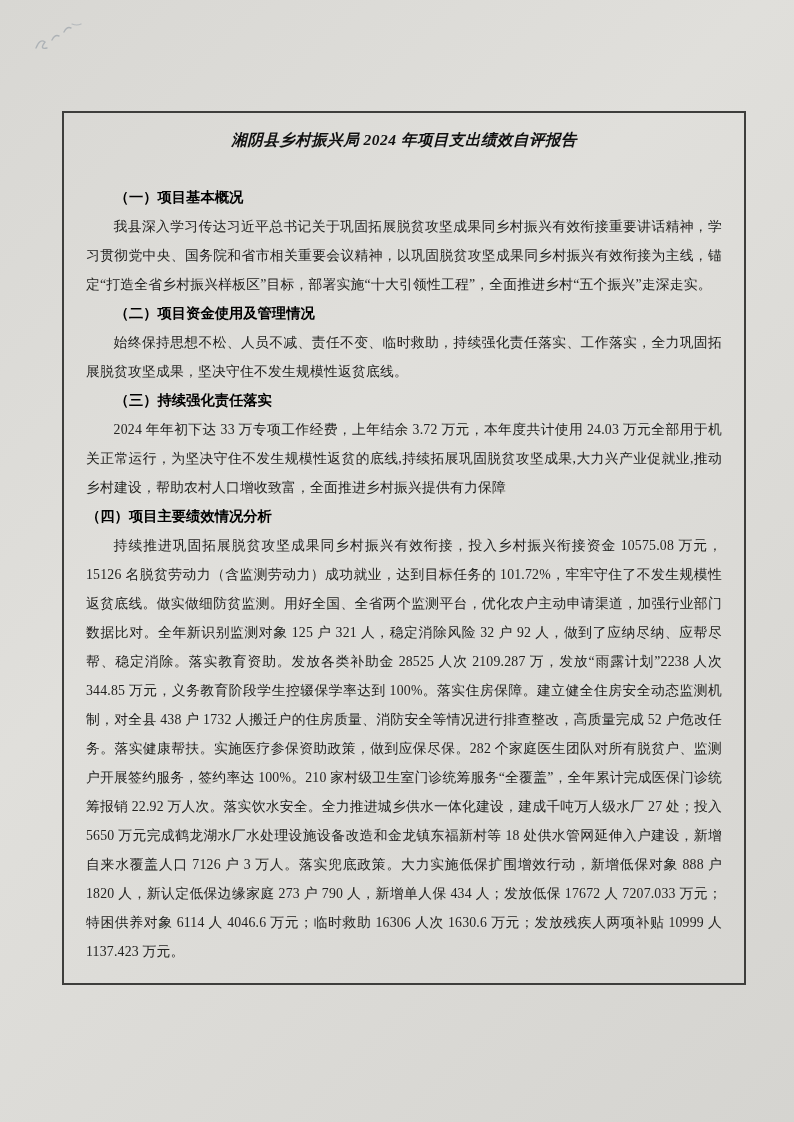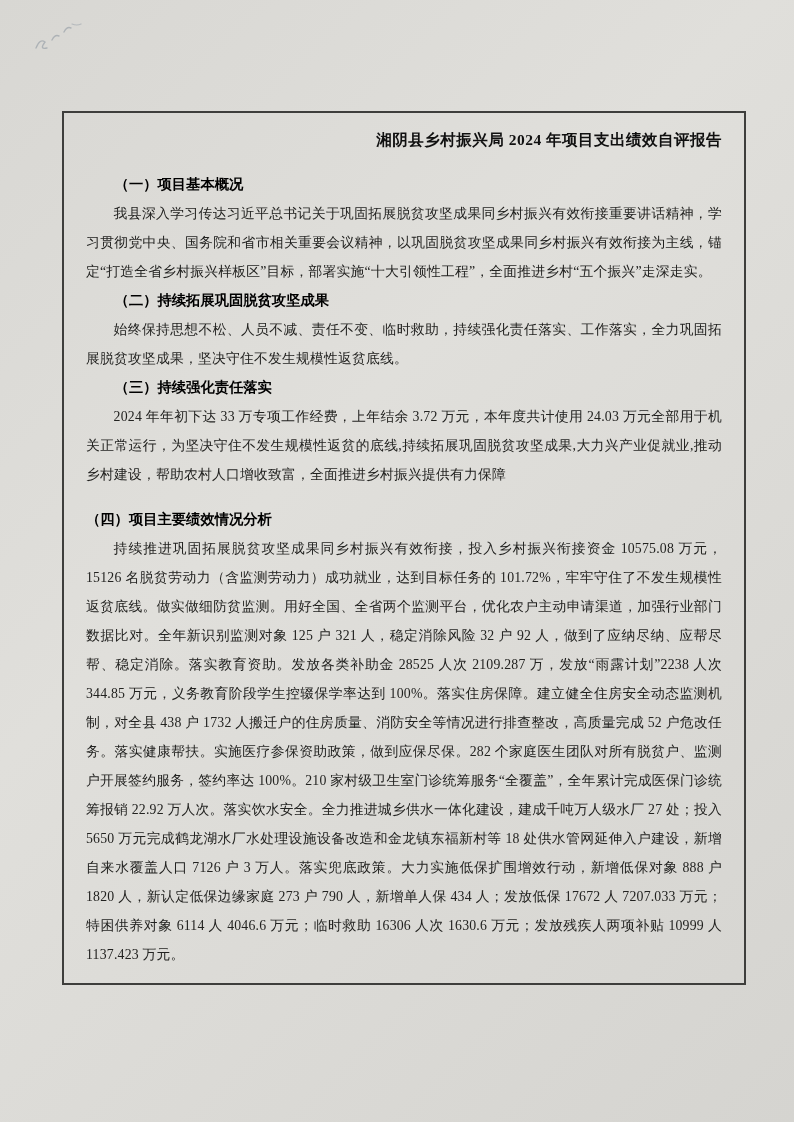--- a/index.html
+++ b/index.html
@@ -19,38 +19,39 @@
   }
   .border-box {
     position: absolute;
     left: 62px; top: 111px;
     width: 684px; height: 874px;
     border: 2px solid #3e3e3c;
     padding: 12px 22px 0 22px;
     overflow: hidden;
   }
   .doc-title {
-    text-align: right;
+    text-align: center;
     font-size: 15.5px;
     font-weight: bold;
     line-height: 29px;
     letter-spacing: 0.5px;
     color: #101010;
-    margin-bottom: 16px;
+    margin-bottom: 29px;
+    font-style: italic;
   }
   .sec-heading {
     font-size: 14.3px;
     font-weight: bold;
     line-height: 29px;
     text-indent: 2em;
     color: #000000;
   }
   .sec-heading.flush {
     text-indent: 0;
-    margin-top: 16px;
+    margin-top: 0;
   }
   .para {
     font-size: 13.8px;
     line-height: 29px;
     text-indent: 2em;
     text-align: justify;
     letter-spacing: 0.2px;
     color: #222220;
   }
 </style>
@@ -65,21 +66,21 @@
 <div class="border-box">
 
   <h1 class="doc-title">湘阴县乡村振兴局 2024 年项目支出绩效自评报告</h1>
 
   <section>
     <h2 class="sec-heading">（一）项目基本概况</h2>
     <p class="para">我县深入学习传达习近平总书记关于巩固拓展脱贫攻坚成果同乡村振兴有效衔接重要讲话精神，学习贯彻党中央、国务院和省市相关重要会议精神，以巩固脱贫攻坚成果同乡村振兴有效衔接为主线，锚定“打造全省乡村振兴样板区”目标，部署实施“十大引领性工程”，全面推进乡村“五个振兴”走深走实。</p>
   </section>
 
   <section>
-    <h2 class="sec-heading">（二）持续拓展巩固脱贫攻坚成果</h2>
+    <h2 class="sec-heading">（二）项目资金使用及管理情况</h2>
     <p class="para">始终保持思想不松、人员不减、责任不变、临时救助，持续强化责任落实、工作落实，全力巩固拓展脱贫攻坚成果，坚决守住不发生规模性返贫底线。</p>
   </section>
 
   <section>
     <h2 class="sec-heading">（三）持续强化责任落实</h2>
     <p class="para">2024 年年初下达 33 万专项工作经费，上年结余 3.72 万元，本年度共计使用 24.03 万元全部用于机关正常运行，为坚决守住不发生规模性返贫的底线,持续拓展巩固脱贫攻坚成果,大力兴产业促就业,推动乡村建设，帮助农村人口增收致富，全面推进乡村振兴提供有力保障</p>
   </section>
 
   <section>
     <h2 class="sec-heading flush">（四）项目主要绩效情况分析</h2>

